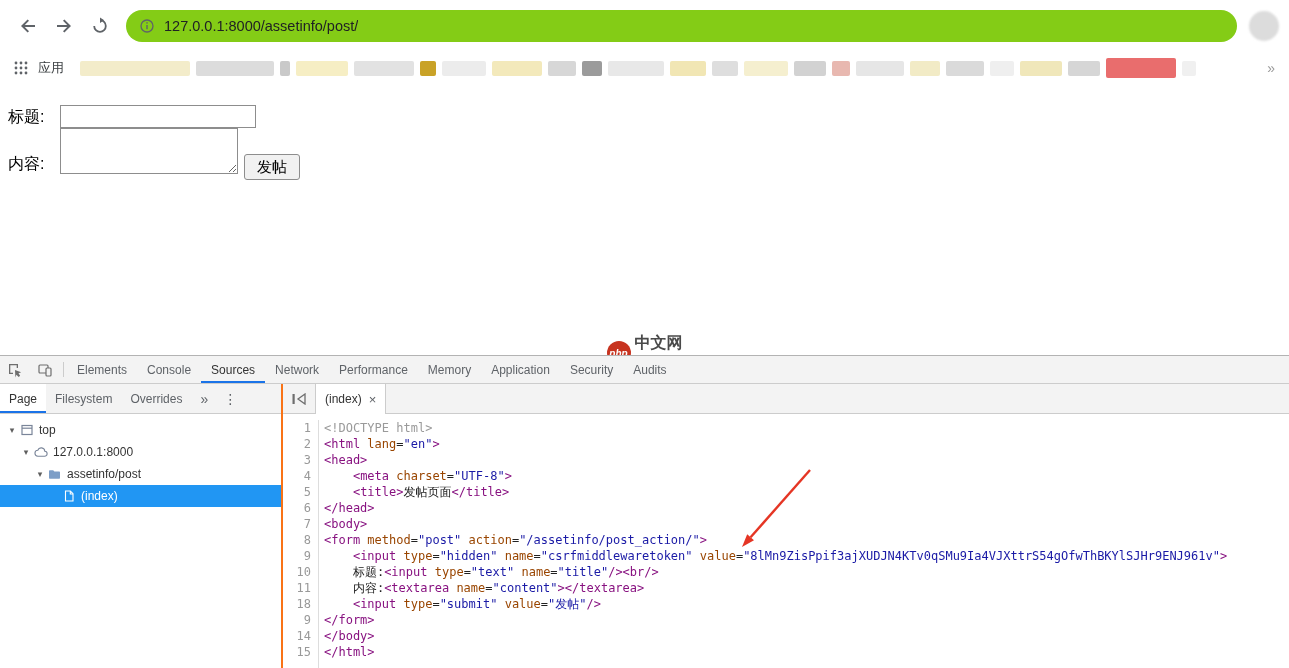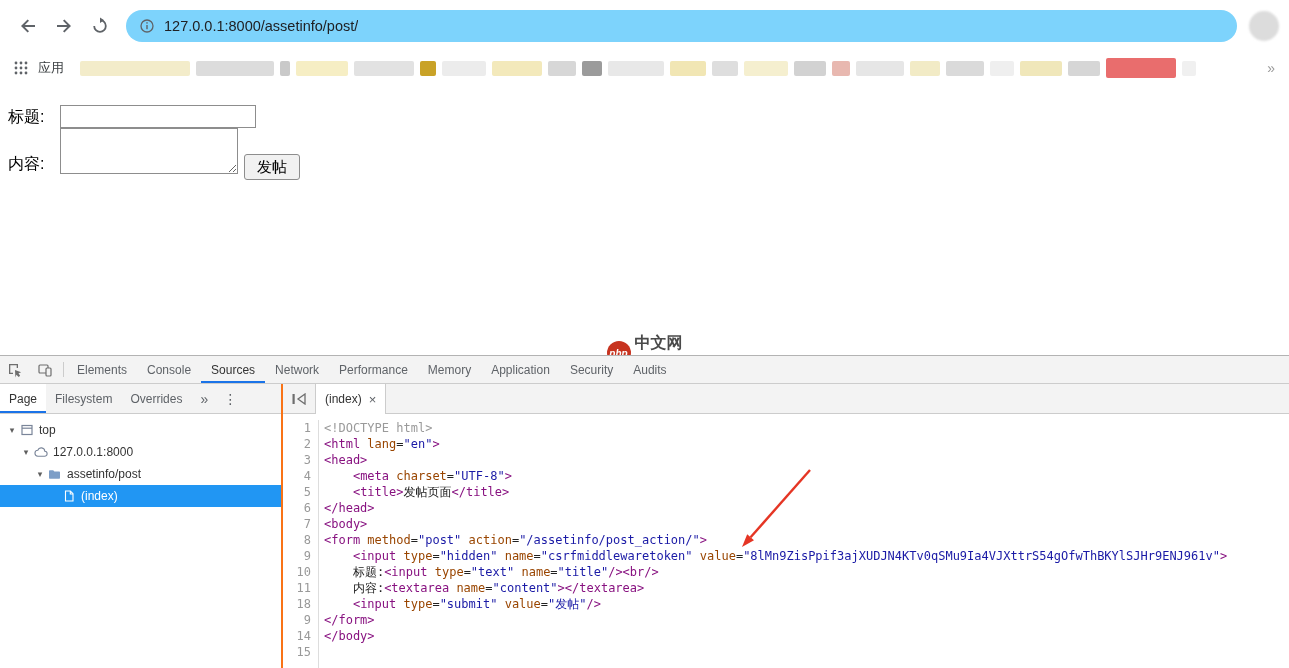--- a/index.html
+++ b/index.html
@@ -10,21 +10,21 @@
     --tok-val:#1a1aa6;
     --arrow:#e53524;
   }
   *{box-sizing:border-box;margin:0;padding:0;}
   html,body{width:1289px;height:668px;overflow:hidden;}
   body{position:relative;background:#fff;font-family:"Liberation Sans","DejaVu Sans",sans-serif;color:#202124;}
 
   
   .toolbar{height:52px;display:flex;align-items:center;background:#fff;padding:0 10px;}
   .nav-btn{width:36px;height:36px;border-radius:50%;display:flex;align-items:center;justify-content:center;flex:0 0 auto;cursor:pointer;}
-  .omnibox{flex:1;height:32px;margin-left:8px;background:#7dd3fc;border-radius:16px;display:flex;align-items:center;padding:0 14px;gap:10px;min-width:0;}
+  .omnibox{flex:1;height:32px;margin-left:8px;background:#84cc16;border-radius:16px;display:flex;align-items:center;padding:0 14px;gap:10px;min-width:0;}
   .url-text{font-size:14.5px;color:#202124;white-space:nowrap;overflow:hidden;}
   .avatar-blob{width:30px;height:30px;border-radius:50%;background:#dcdcdc;margin-left:12px;filter:blur(1px);flex:0 0 auto;}
 
   .bookmarks{height:32px;display:flex;align-items:center;padding:0 14px;gap:6px;background:#fff;}
   .apps-label{font-size:13px;color:#3c4043;margin:0 10px 0 4px;flex:0 0 auto;}
   .bm-strip{display:flex;align-items:center;gap:6px;overflow:hidden;flex:1;}
   .bm-block{height:15px;border-radius:2px;flex:0 0 auto;}
   .bm-overflow{color:#9a9a9a;font-size:14px;flex:0 0 auto;}
 
   
@@ -292,20 +292,21 @@
             <div class="code-line"><span class="tok-x">    </span><span class="tok-t">&lt;title&gt;</span><span class="tok-x">发帖页面</span><span class="tok-t">&lt;/title&gt;</span></div>
             <div class="code-line"><span class="tok-t">&lt;/head&gt;</span></div>
             <div class="code-line"><span class="tok-t">&lt;body&gt;</span></div>
             <div class="code-line"><span class="tok-t">&lt;form</span><span class="tok-x"> </span><span class="tok-a">method</span><span class="tok-x">=</span><span class="tok-v">"post"</span><span class="tok-x"> </span><span class="tok-a">action</span><span class="tok-x">=</span><span class="tok-v">"/assetinfo/post_action/"</span><span class="tok-t">&gt;</span></div>
             <div class="code-line"><span class="tok-x">    </span><span class="tok-t">&lt;input</span><span class="tok-x"> </span><span class="tok-a">type</span><span class="tok-x">=</span><span class="tok-v">"hidden"</span><span class="tok-x"> </span><span class="tok-a">name</span><span class="tok-x">=</span><span class="tok-v">"csrfmiddlewaretoken"</span><span class="tok-x"> </span><span class="tok-a">value</span><span class="tok-x">=</span><span class="tok-v">"8lMn9ZisPpif3ajXUDJN4KTv0qSMu9Ia4VJXttrS54gOfwThBKYlSJHr9ENJ961v"</span><span class="tok-t">&gt;</span></div>
             <div class="code-line"><span class="tok-x">    标题:</span><span class="tok-t">&lt;input</span><span class="tok-x"> </span><span class="tok-a">type</span><span class="tok-x">=</span><span class="tok-v">"text"</span><span class="tok-x"> </span><span class="tok-a">name</span><span class="tok-x">=</span><span class="tok-v">"title"</span><span class="tok-t">/&gt;&lt;br/&gt;</span></div>
             <div class="code-line"><span class="tok-x">    内容:</span><span class="tok-t">&lt;textarea</span><span class="tok-x"> </span><span class="tok-a">name</span><span class="tok-x">=</span><span class="tok-v">"content"</span><span class="tok-t">&gt;&lt;/textarea&gt;</span></div>
             <div class="code-line"><span class="tok-x">    </span><span class="tok-t">&lt;input</span><span class="tok-x"> </span><span class="tok-a">type</span><span class="tok-x">=</span><span class="tok-v">"submit"</span><span class="tok-x"> </span><span class="tok-a">value</span><span class="tok-x">=</span><span class="tok-v">"发帖"</span><span class="tok-t">/&gt;</span></div>
             <div class="code-line"><span class="tok-t">&lt;/form&gt;</span></div>
             <div class="code-line"><span class="tok-t">&lt;/body&gt;</span></div>
+            <div class="code-line"><span class="tok-t">&lt;/html&gt;</span></div>
           </div>
       </div>
     </div>
 
   </div>
 </div>
 
 <svg class="annotation" width="140" height="112" viewBox="0 0 140 112">
   <line x1="120" y1="20" x2="60.6" y2="87.3" stroke="var(--arrow)" stroke-width="2.4"></line>
   <polygon points="52,97 57.2,84.3 64,90.2" fill="var(--arrow)"></polygon>

